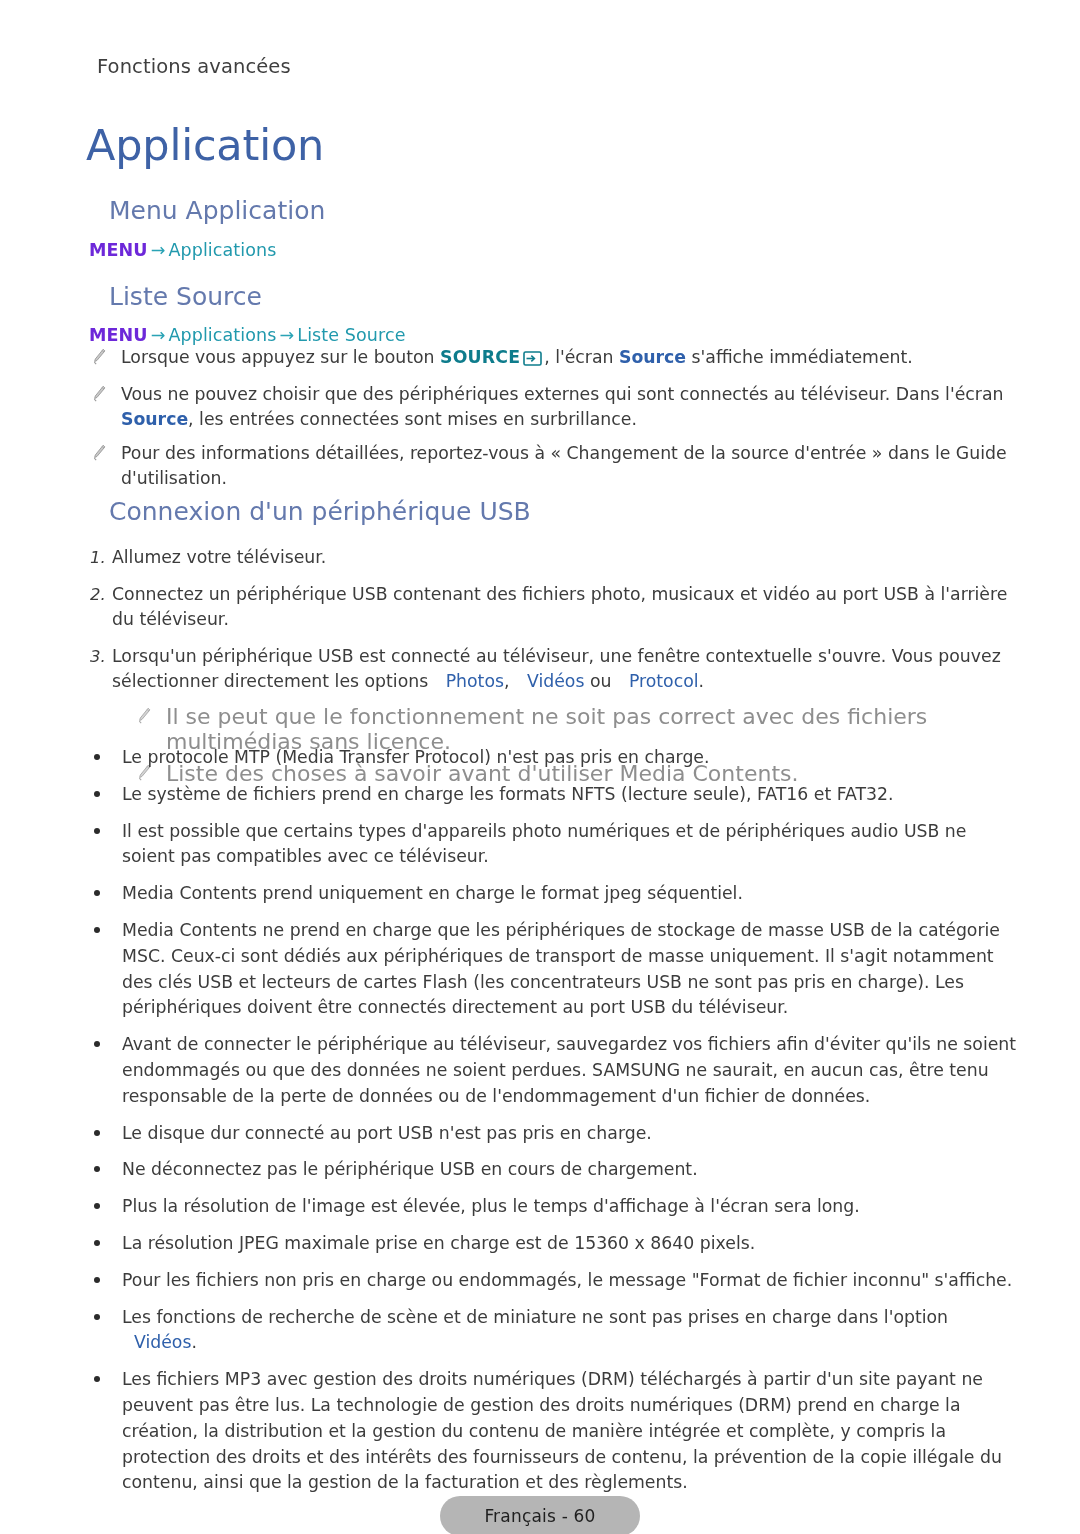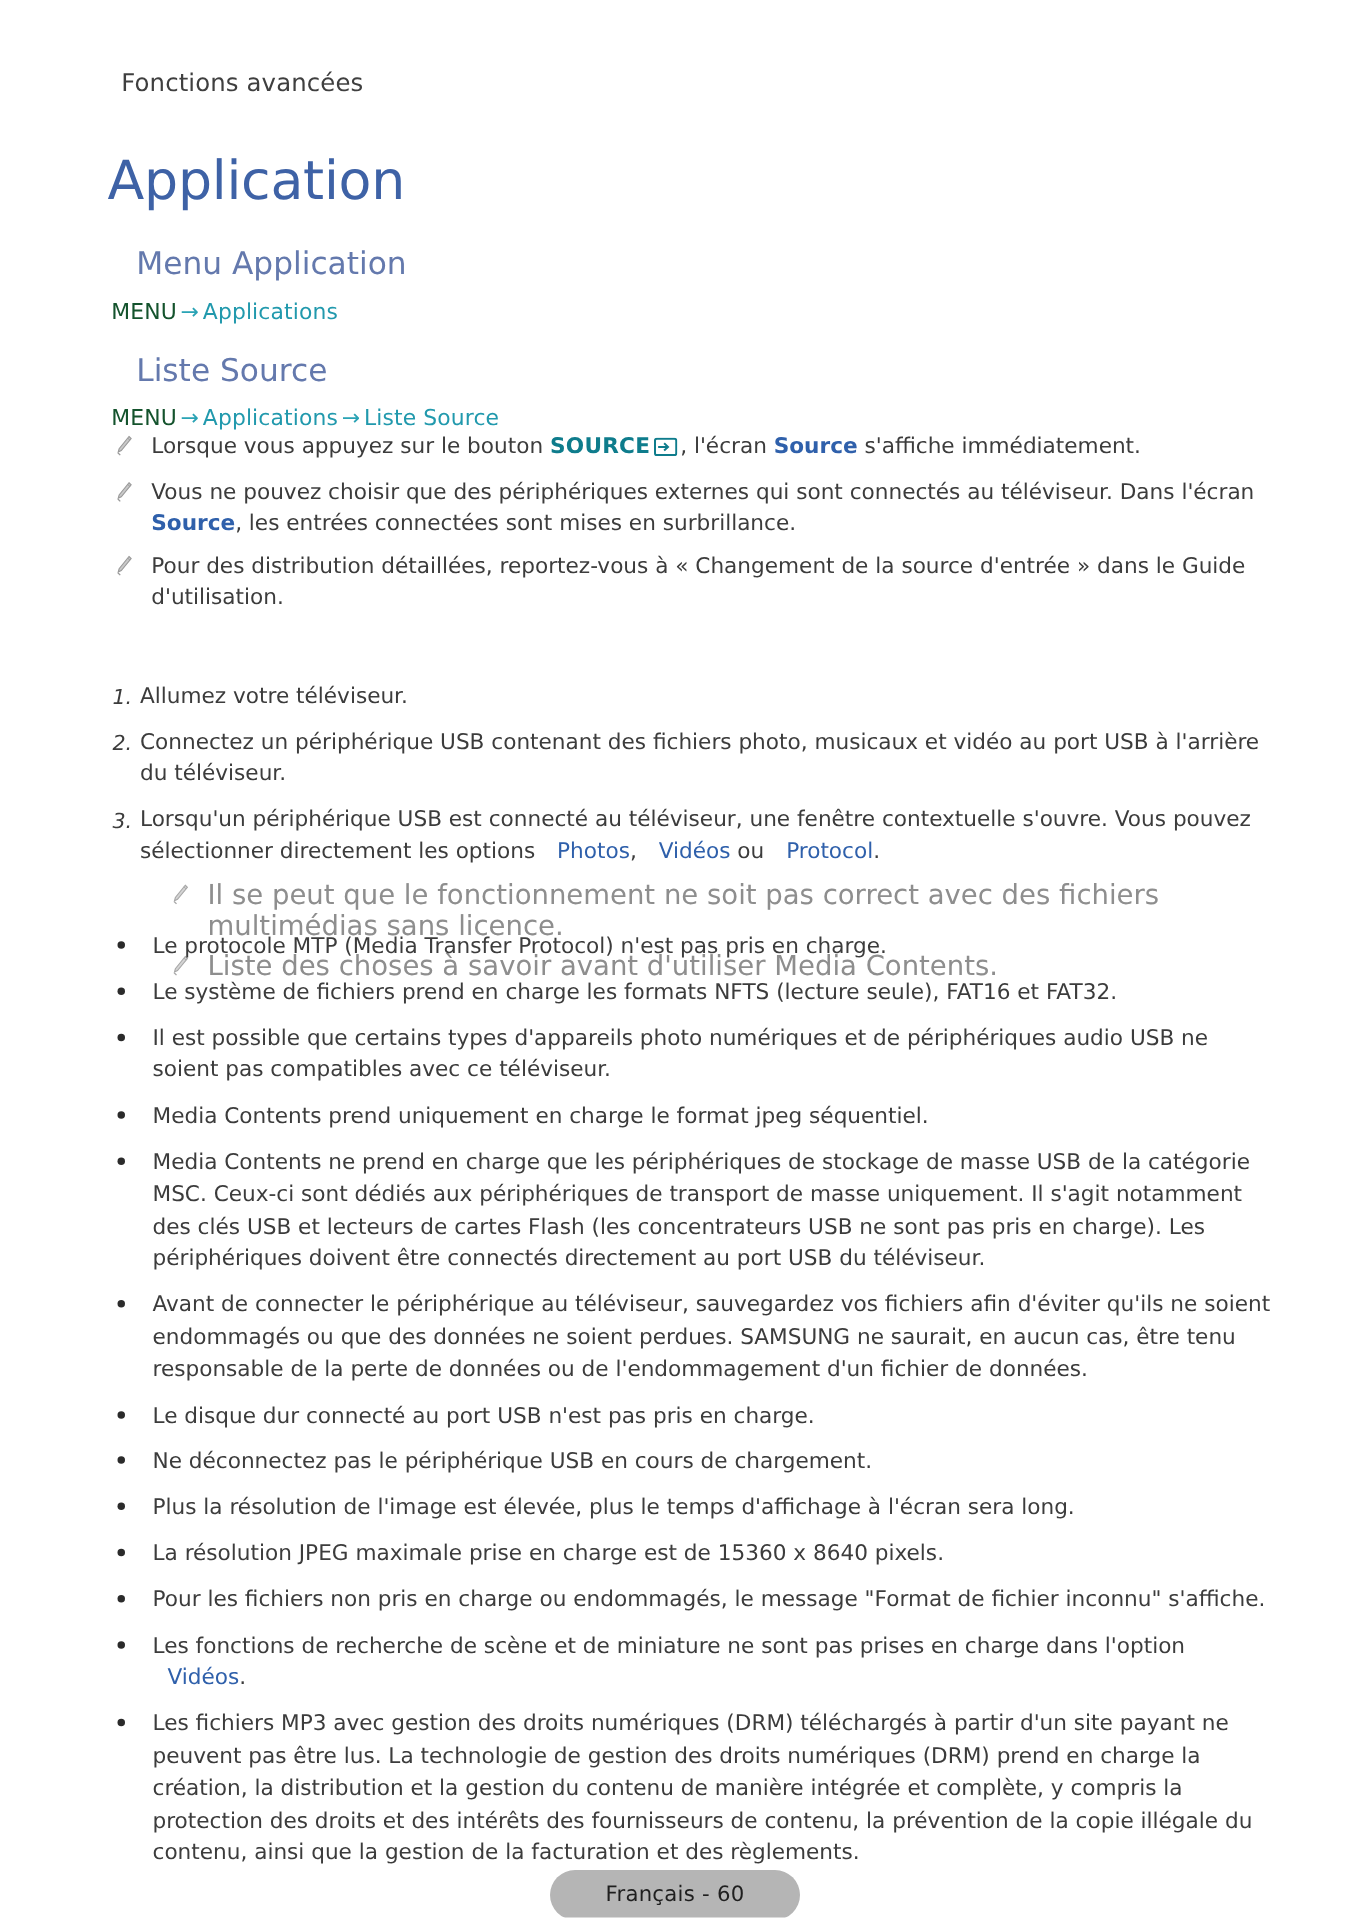--- a/index.html
+++ b/index.html
@@ -62,22 +62,22 @@
   .menu-path {
     position: absolute;
     left: 89px;
     font-size: 17.5px;
     letter-spacing: 0.1px;
     white-space: nowrap;
   }
   .menu-path.p1 { top: 240px; }
   .menu-path.p2 { top: 325px; }
   .menu-kw {
-    color: #14532d;
-    font-weight: normal;
+    color: #6d28d9;
+    font-weight: bold;
   }
   .menu-arrow {
     color: #2aa3b5;
     padding: 0 3px;
   }
   .menu-item {
     color: #2199ad;
   }
 
   
@@ -271,25 +271,26 @@
     </div>
 
     <div class="note-row">
       <span class="pencil-icon">
         <svg width="14" height="17" viewBox="0 0 14 17">
           <path d="M11.2 1.2 L12.9 2.9 L5.0 12.4 L2.6 13.6 L3.3 11.0 Z" fill="#c9c9c9" stroke="#9a9a9a" stroke-width="0.9"></path>
           <path d="M10.1 2.4 L11.8 4.1" stroke="#9a9a9a" stroke-width="0.8"></path>
           <path d="M2.3 14.2 L4.2 16.1" stroke="#9a9a9a" stroke-width="1.1"></path>
         </svg>
       </span>
-      <span class="note-text">Pour des distribution détaillées, reportez-vous à « Changement de la source d'entrée » dans le Guide d'utilisation.</span>
+      <span class="note-text">Pour des informations détaillées, reportez-vous à « Changement de la source d'entrée » dans le Guide d'utilisation.</span>
     </div>
 
   </div>
 
+  <div class="h2-title third">Connexion d'un périphérique USB</div>
 
   <div class="num-list">
 
     <div class="num-row">
       <span class="num-marker">1.</span>
       <span class="num-text">Allumez votre téléviseur.</span>
     </div>
 
     <div class="num-row">
       <span class="num-marker">2.</span>

